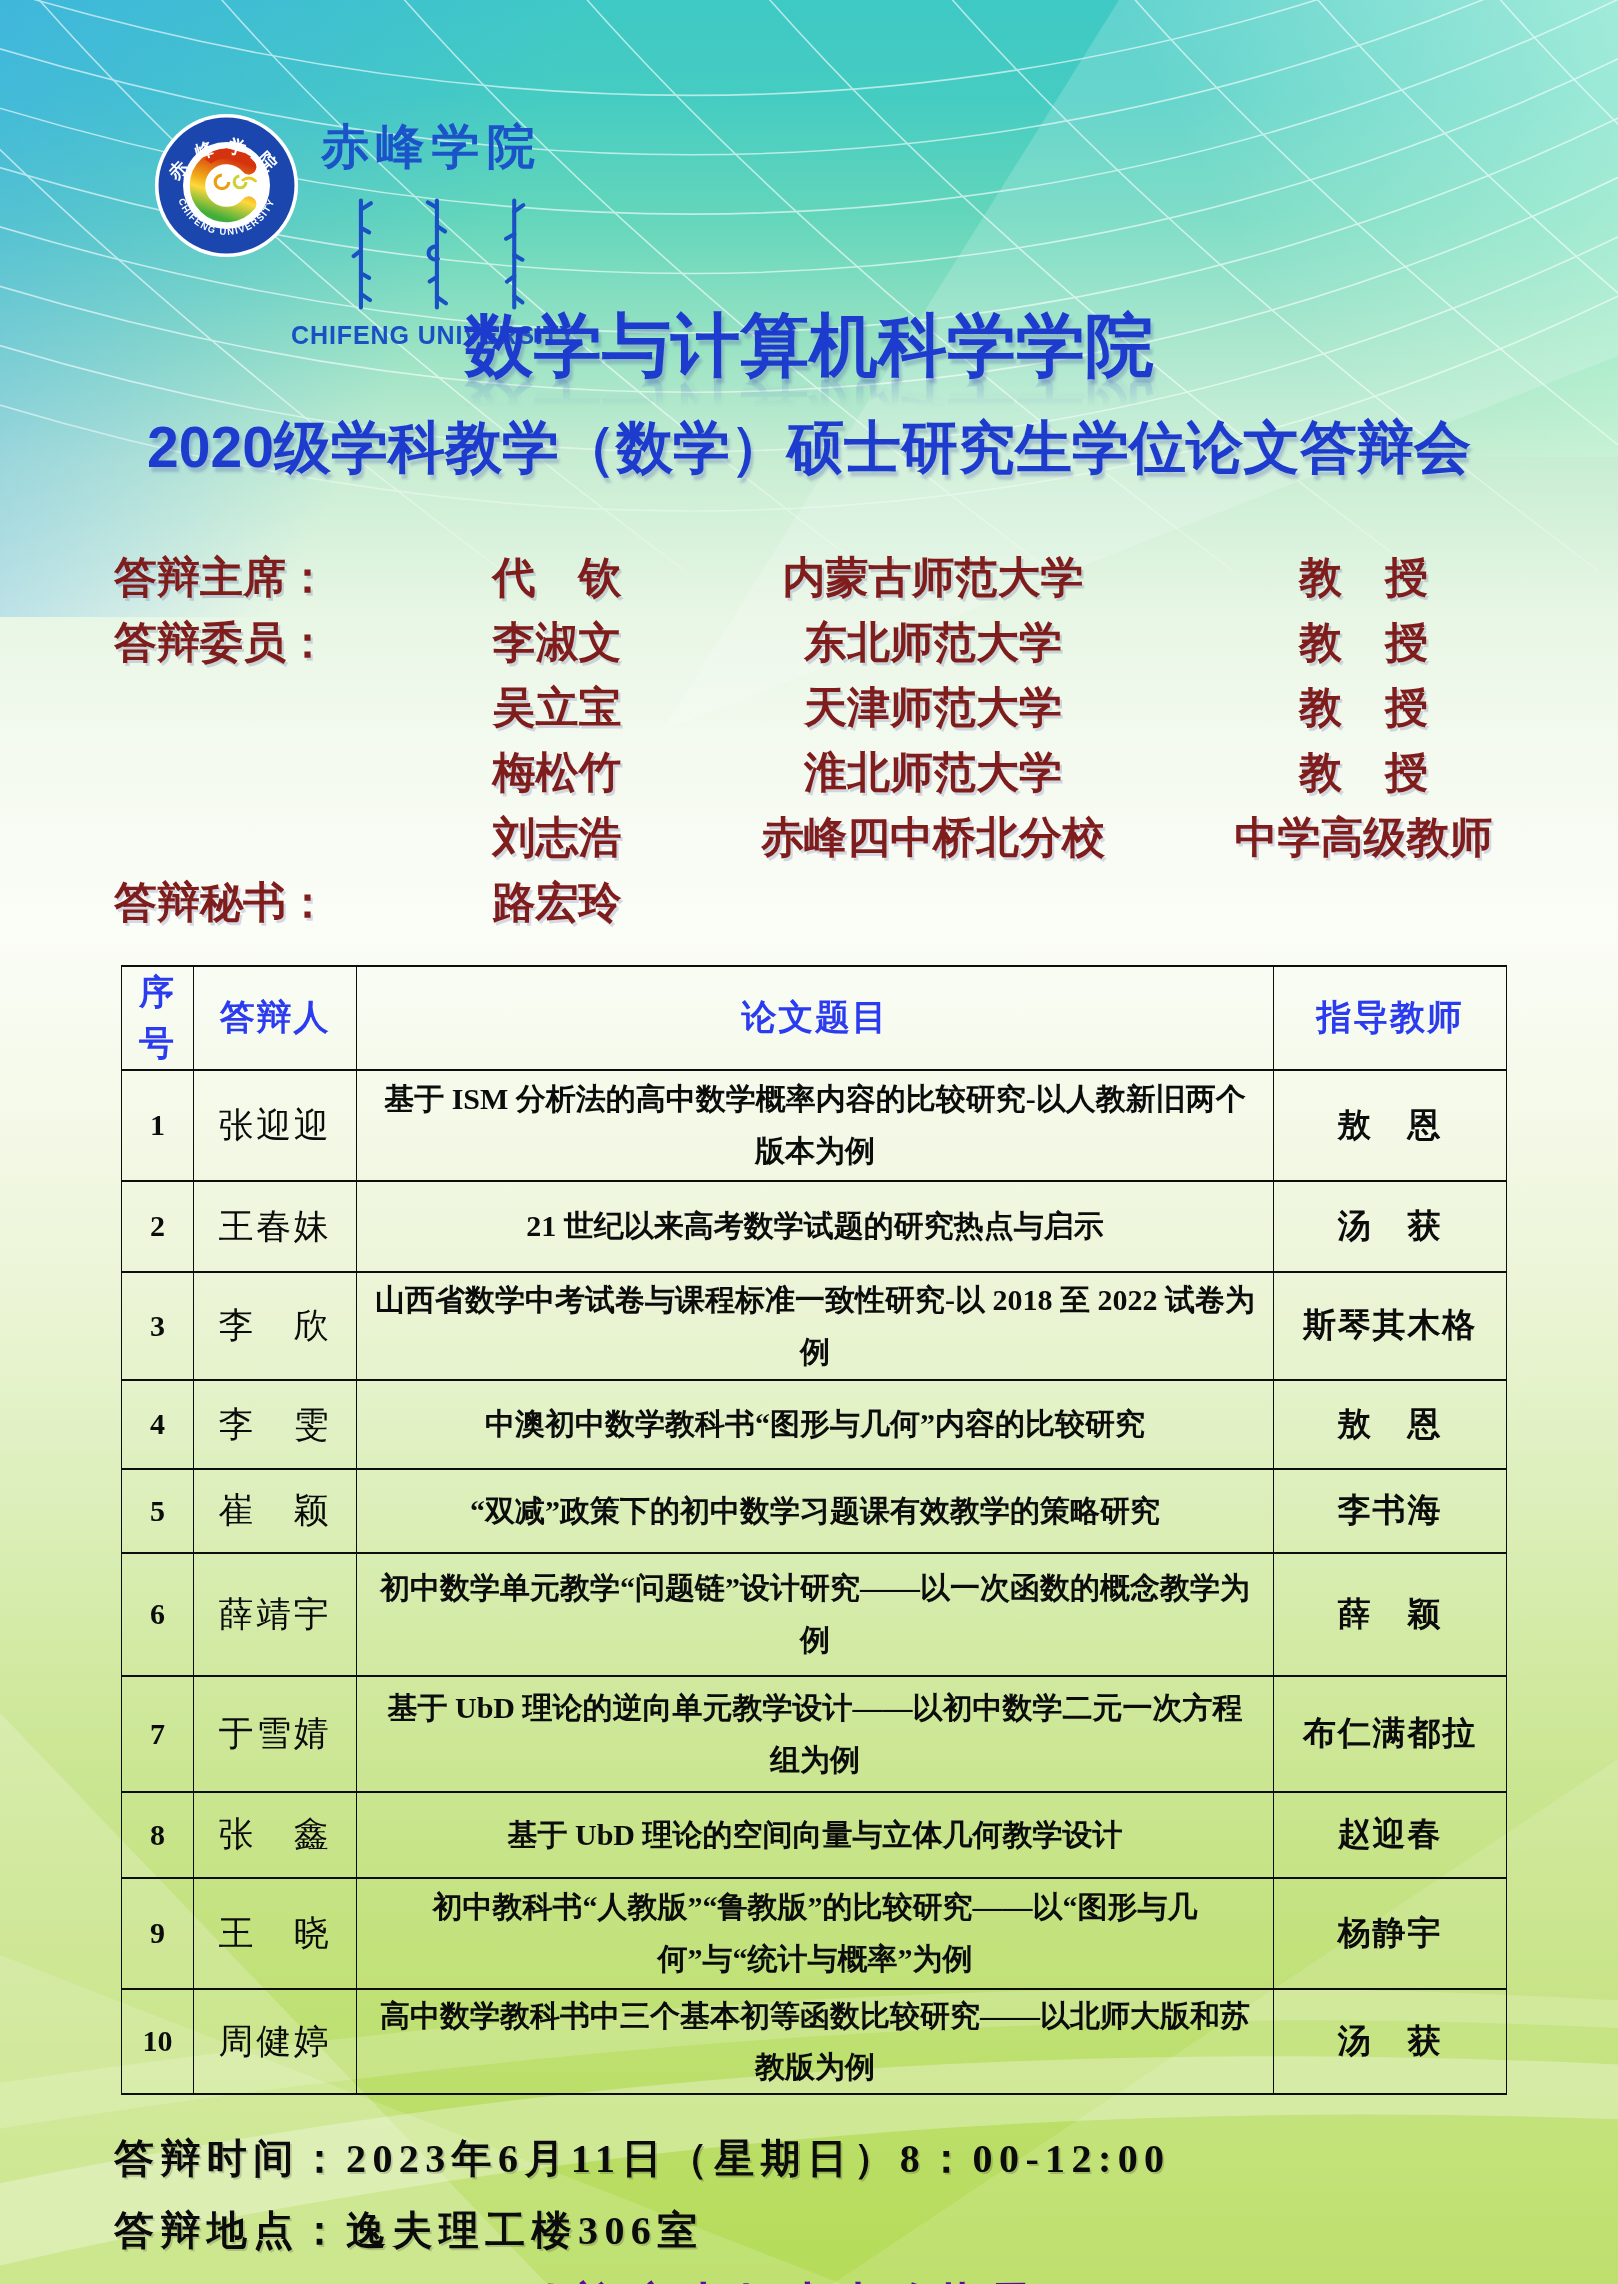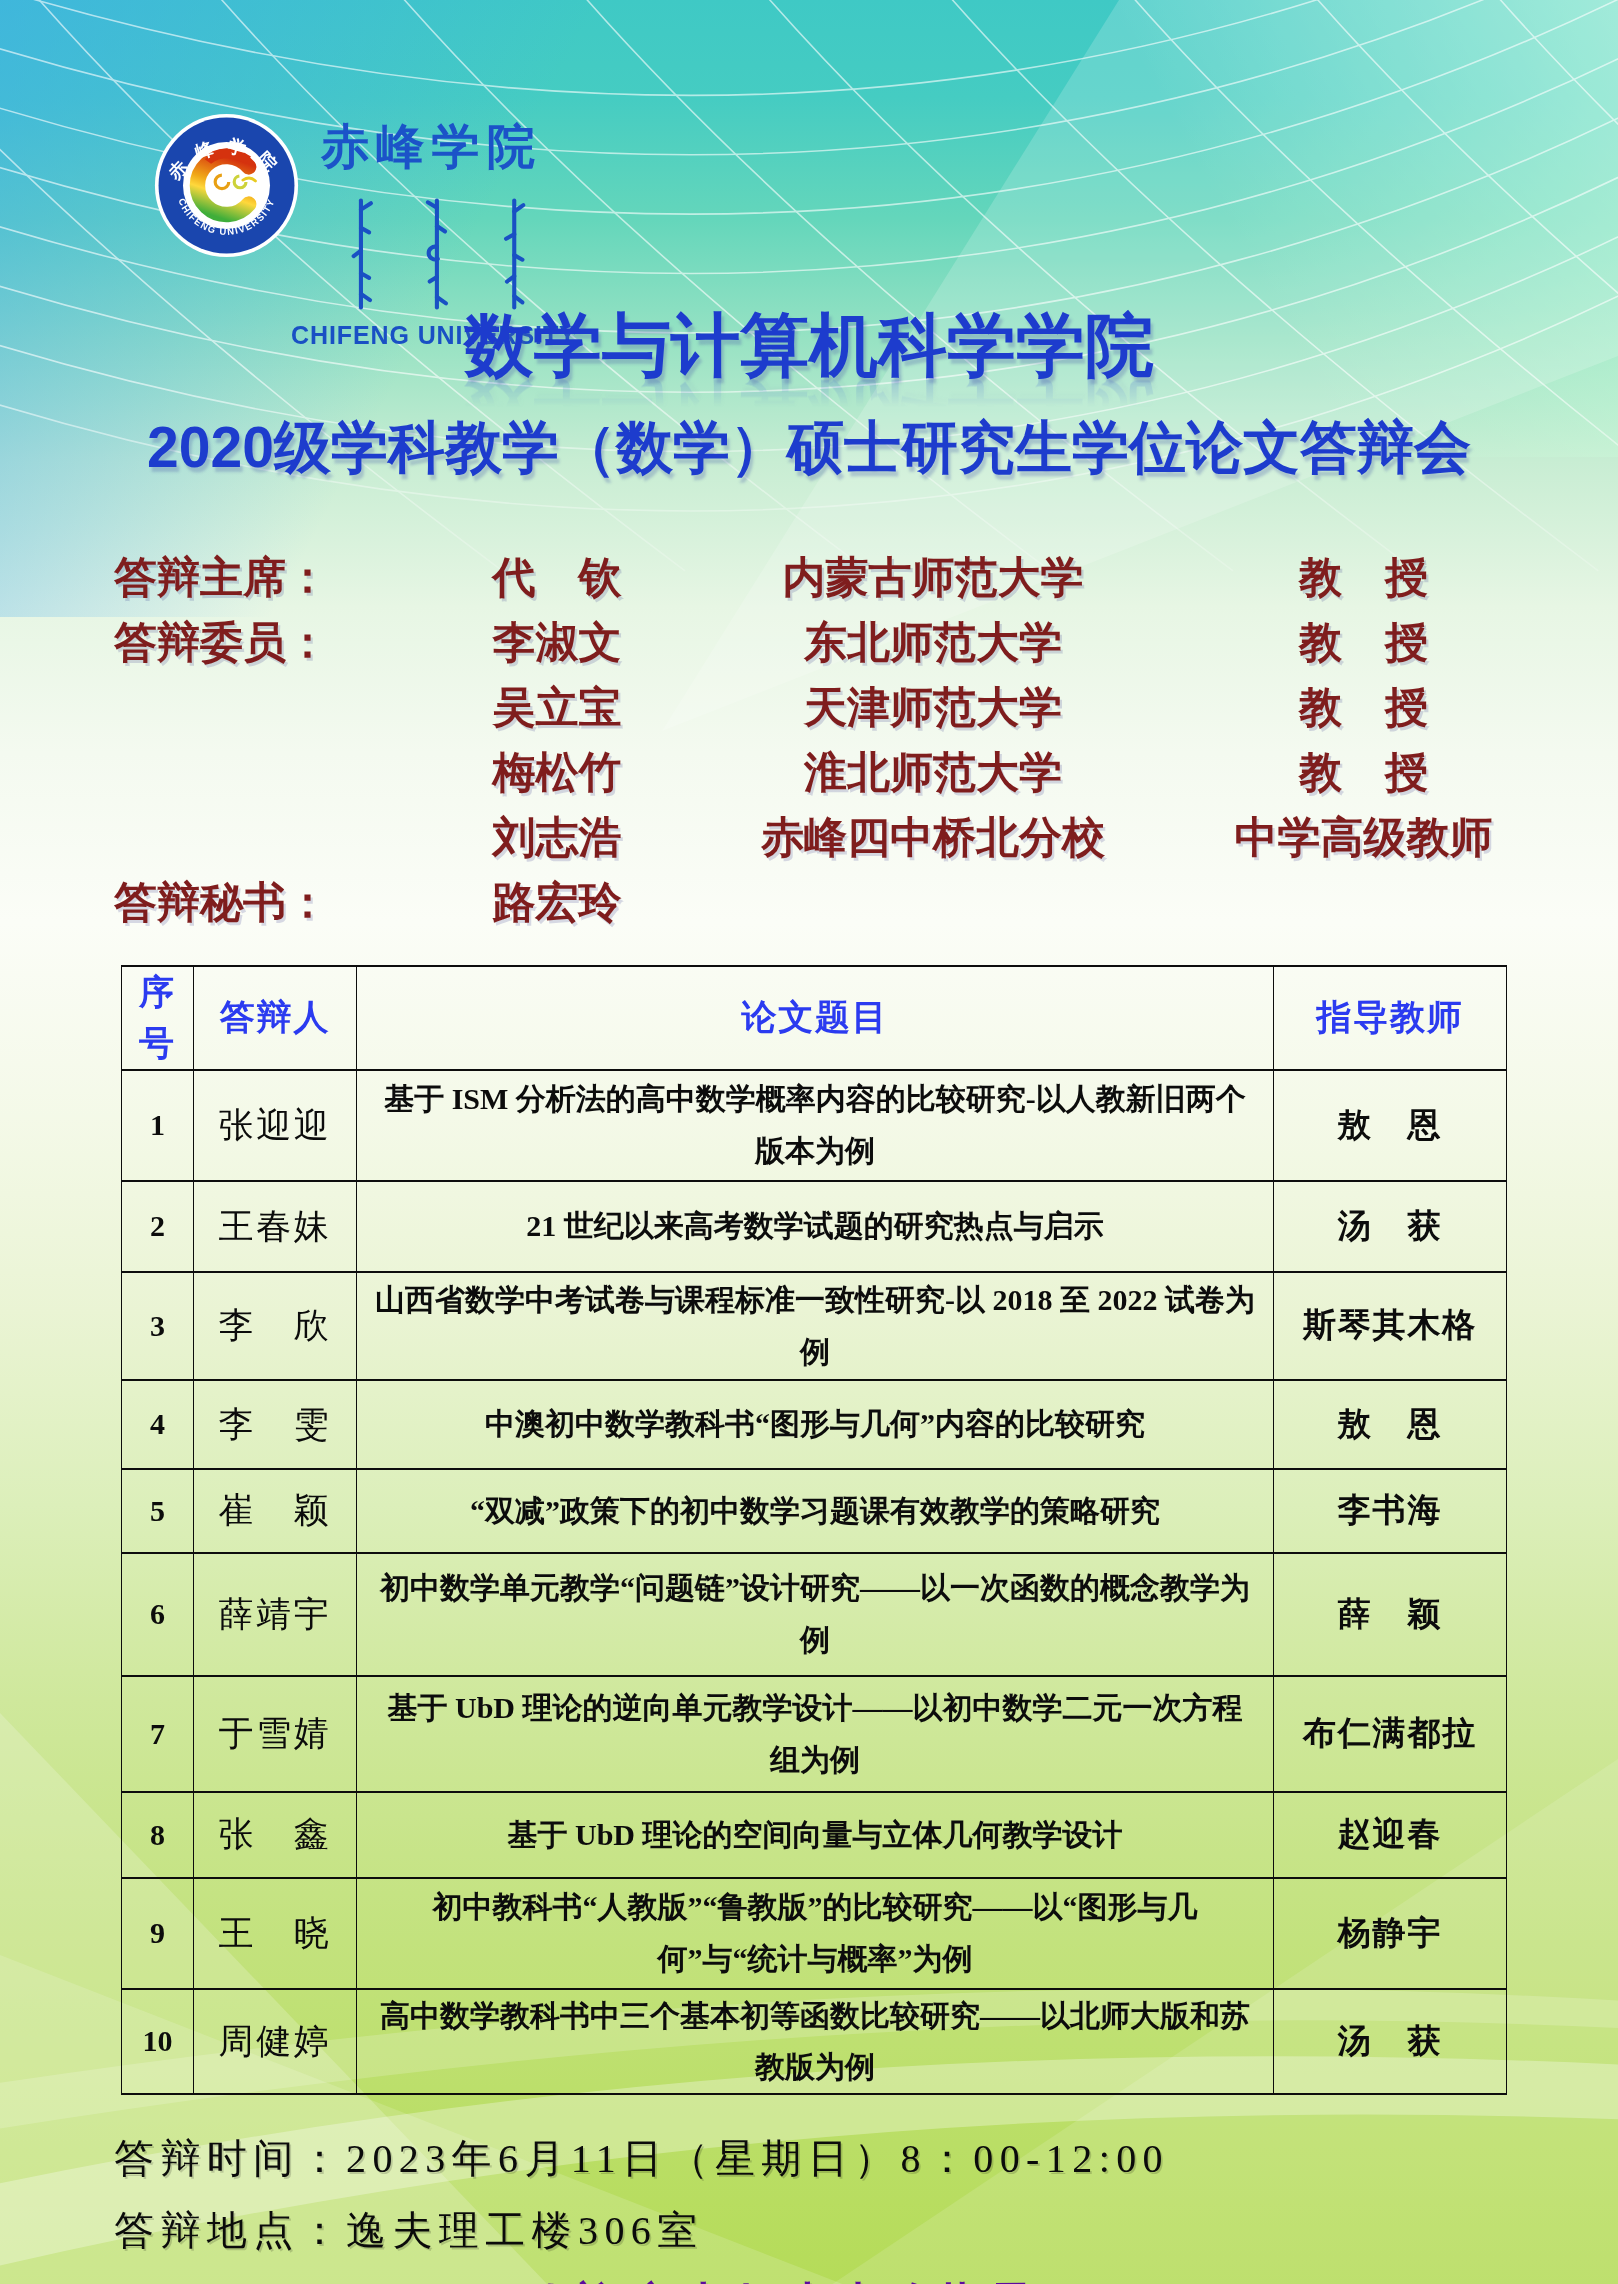--- a/index.html
+++ b/index.html
@@ -60,21 +60,21 @@
     text-align:center;vertical-align:middle;padding:0 16.4px;}
   .defense-table{border:0.9px solid #0d0d0d;}
   .th{color:#2b3bf0;font-weight:900;font-size:35px;letter-spacing:1.8px;}
   .th-seq{word-break:break-all;line-height:1.45;padding:0 12px;}
   .seq{font-family:"Liberation Serif",serif;font-weight:700;font-size:30px;}
   .cand{font-weight:400;font-size:35px;letter-spacing:2.7px;}
   .thesis{font-family:"Liberation Serif",serif;font-weight:700;font-size:30px;line-height:1.72;}
   .advisor{font-weight:700;font-size:33px;letter-spacing:1.8px;}
   
   .footer{position:absolute;left:114px;top:2123px;color:#0b0b0b;
-    font-family:"Liberation Serif",serif;font-weight:400;font-size:40px;
+    font-family:"Liberation Serif",serif;font-weight:700;font-size:40px;
     line-height:72px;letter-spacing:.16em;text-shadow:1.8px 2.3px 0 rgba(0,0,0,.16);}
   .welcome{position:absolute;left:0;top:2274px;width:100%;text-align:center;
     color:#5a0b9e;font-weight:900;font-size:47px;letter-spacing:4.6px;
     text-shadow:1.8px 2.3px 0 rgba(40,0,80,.28);}
 </style>
 </head>
 <body>
 
 <div class="poster">
 

